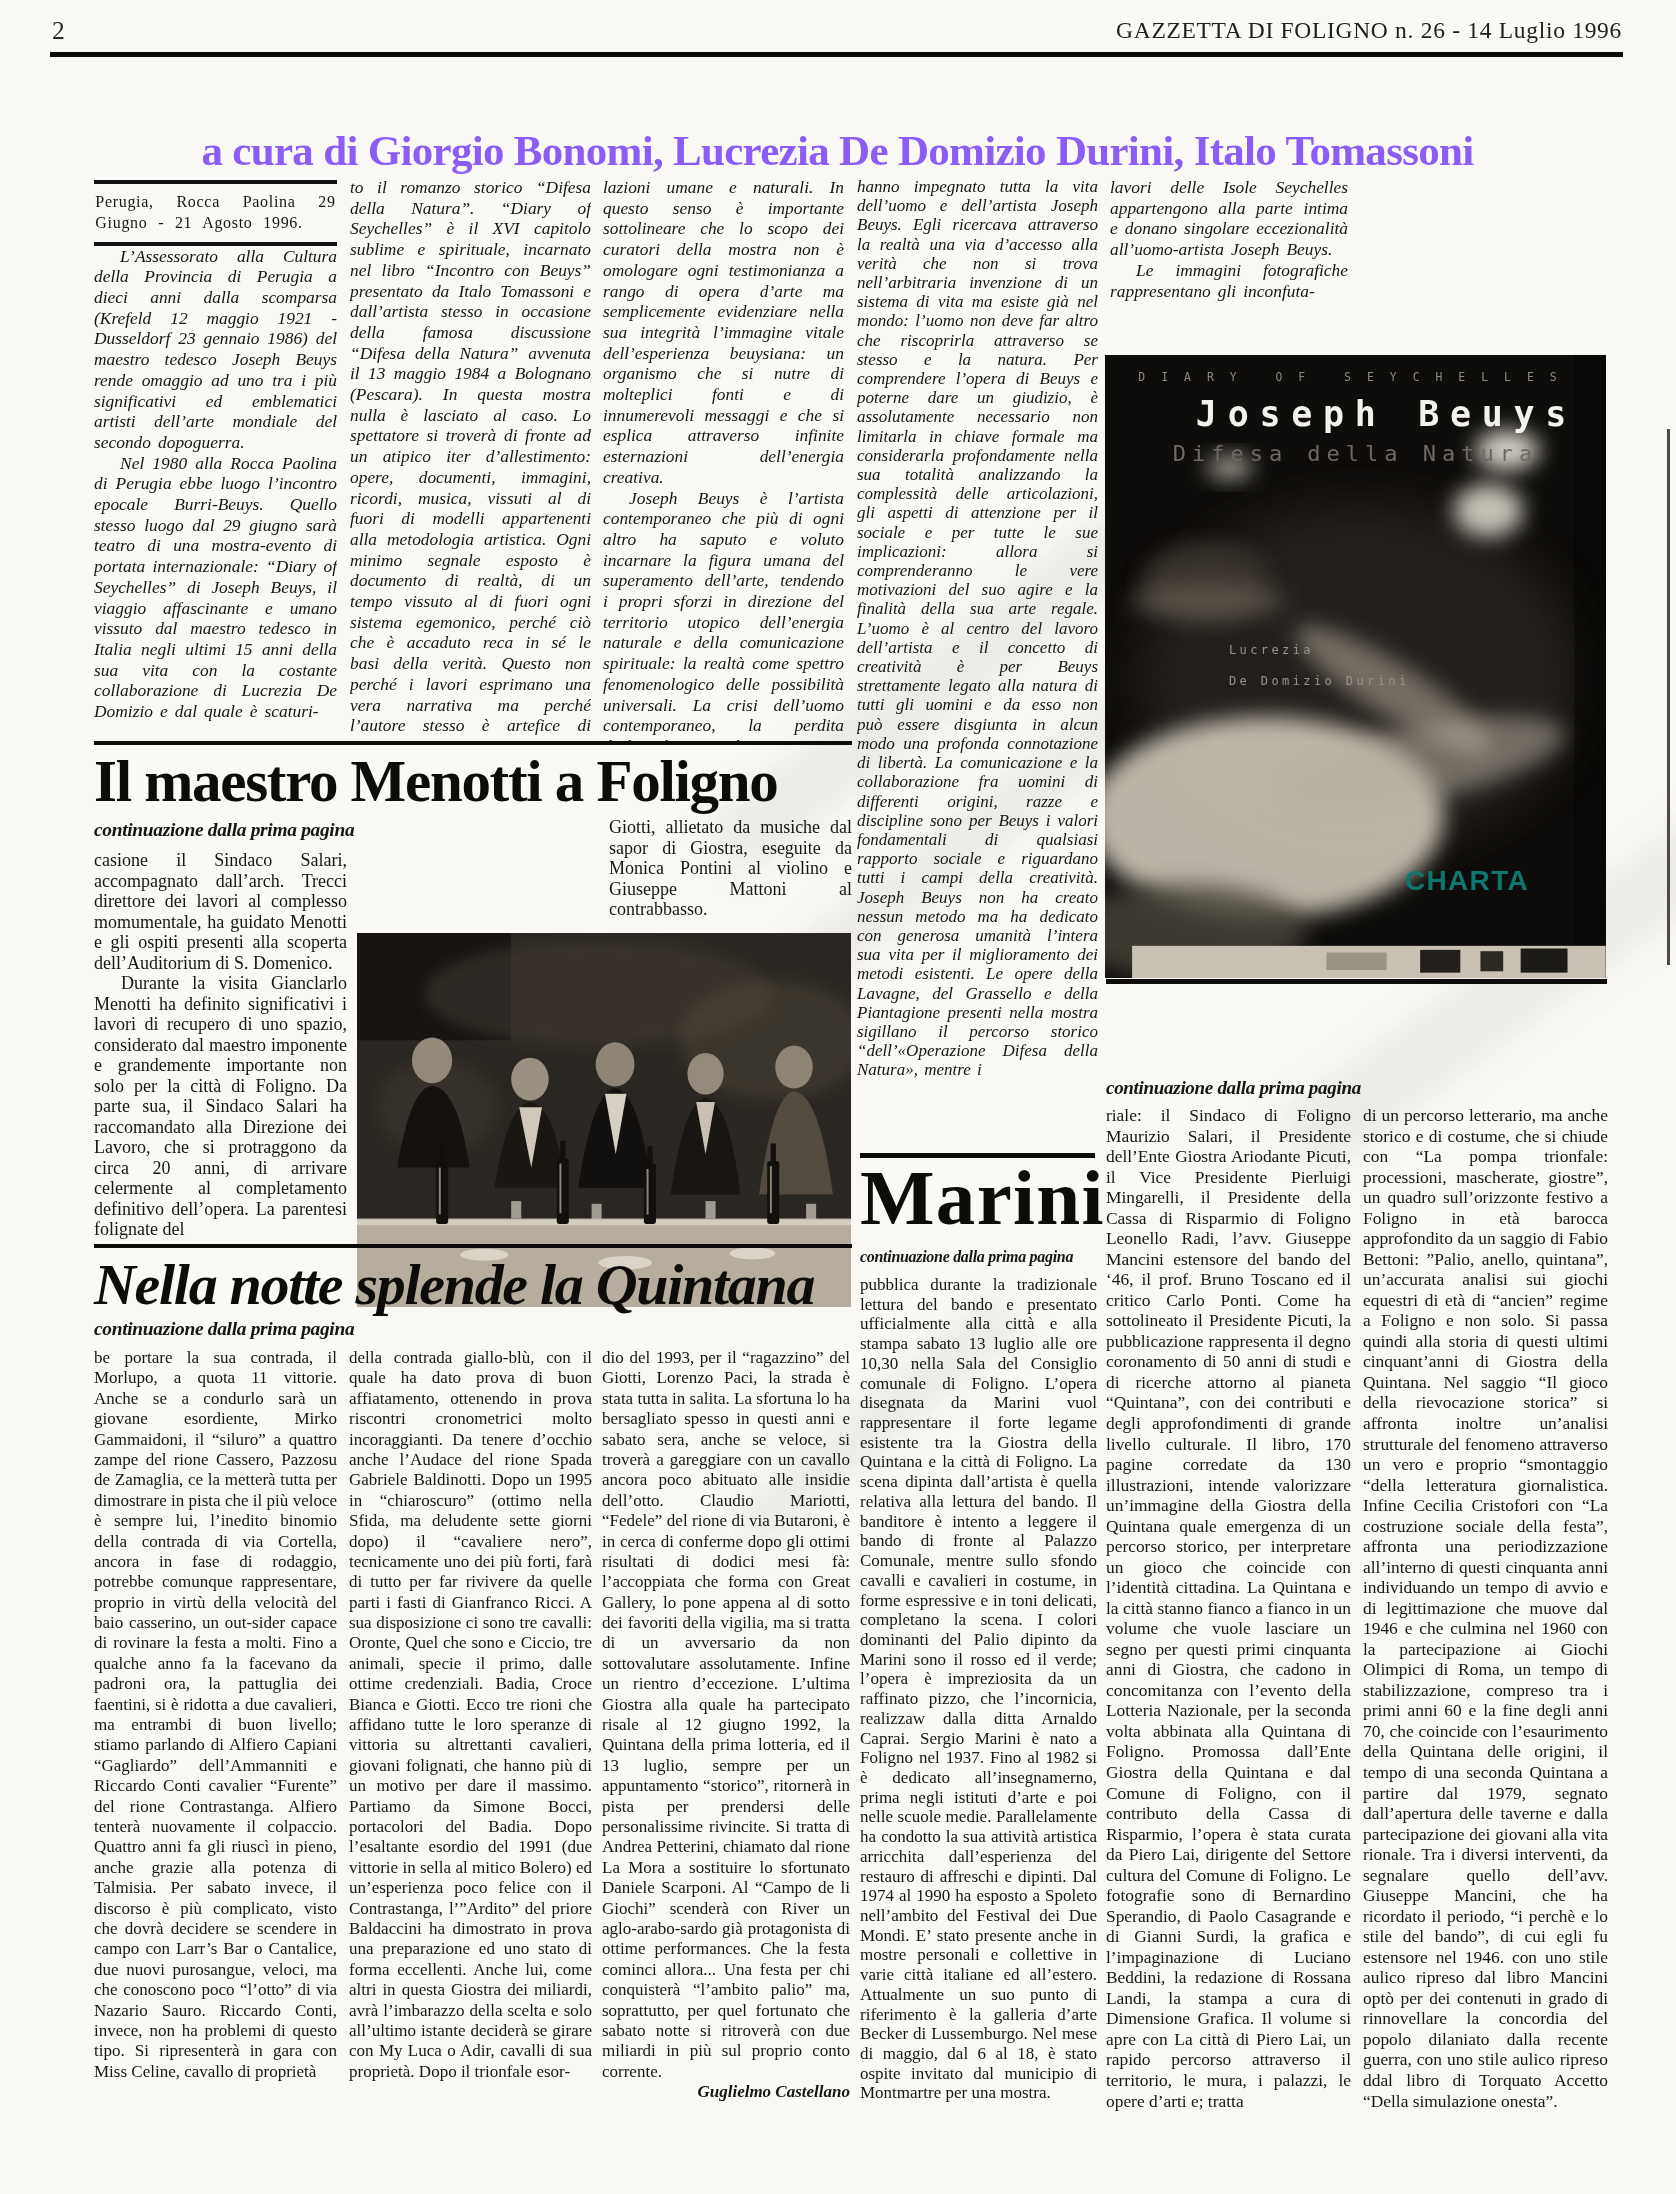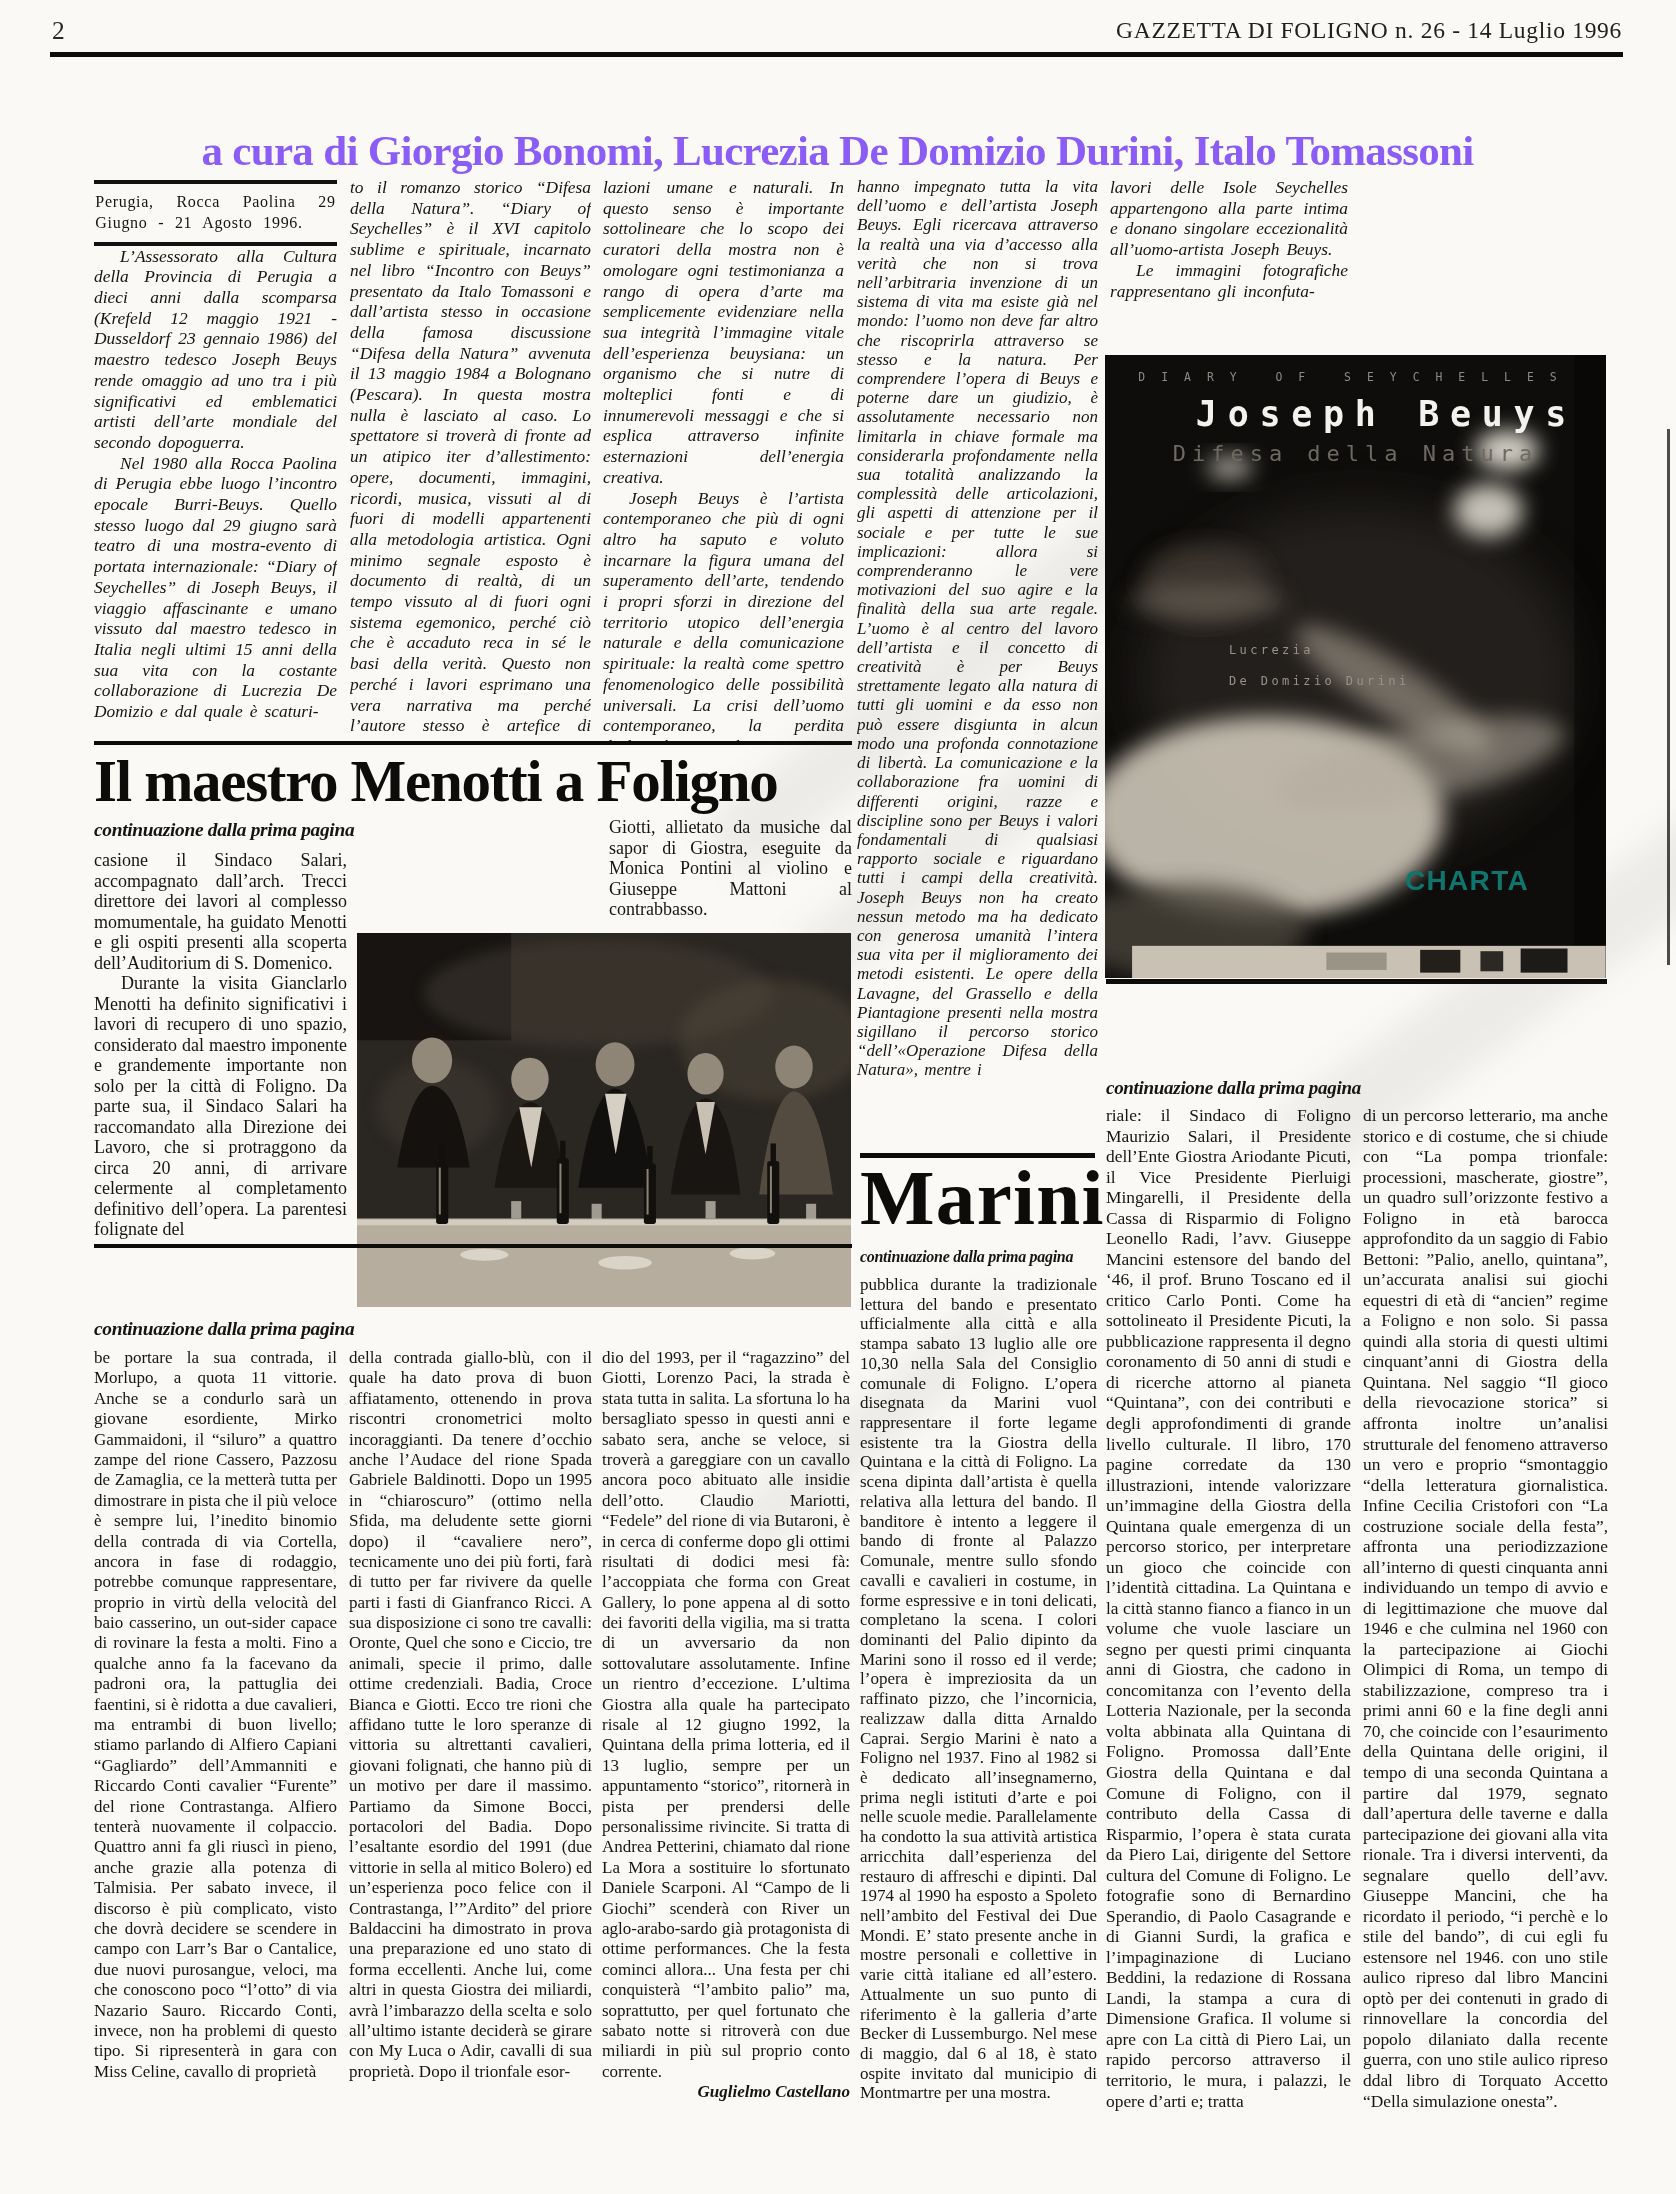--- a/index.html
+++ b/index.html
@@ -199,20 +199,21 @@
   <div class="rule" style="left:1106px;top:979px;width:501px;height:4.7px;"></div>
   <div class="abs cont" style="left:1106px;top:1077px;font-size:19px;">continuazione dalla prima pagina</div>
   <div class="col cq" style="left:1106px;top:1105px;width:245px;height:1071px;">
     <p>riale: il Sindaco di Foligno Maurizio Salari, il Presidente dell’Ente Giostra Ariodante Picuti, il Vice Presidente Pierluigi Mingarelli, il Presidente della Cassa di Risparmio di Foligno Leonello Radi, l’avv. Giuseppe Mancini estensore del bando del ‘46, il prof. Bruno Toscano ed il critico Carlo Ponti. Come ha sottolineato il Presidente Picuti, la pubblicazione rappresenta il degno coronamento di 50 anni di studi e di ricerche attorno al pianeta “Quintana”, con dei contributi e degli approfondimenti di grande livello culturale. Il libro, 170 pagine corredate da 130 illustrazioni, intende valorizzare un’immagine della Giostra della Quintana quale emergenza di un percorso storico, per interpretare un gioco che coincide con l’identità cittadina. La Quintana e la città stanno fianco a fianco in un volume che vuole lasciare un segno per questi primi cinquanta anni di Giostra, che cadono in concomitanza con l’evento della Lotteria Nazionale, per la seconda volta abbinata alla Quintana di Foligno. Promossa dall’Ente Giostra della Quintana e dal Comune di Foligno, con il contributo della Cassa di Risparmio, l’opera è stata curata da Piero Lai, dirigente del Settore cultura del Comune di Foligno. Le fotografie sono di Bernardino Sperandio, di Paolo Casagrande e di Gianni Surdi, la grafica e l’impaginazione di Luciano Beddini, la redazione di Rossana Landi, la stampa a cura di Dimensione Grafica. Il volume si apre con La città di Piero Lai, un rapido percorso attraverso il territorio, le mura, i palazzi, le opere d’arti e; tratta</p>
   </div>
   <div class="col cq" style="left:1363px;top:1105px;width:245px;height:1071px;">
     <p>di un percorso letterario, ma anche storico e di costume, che si chiude con “La pompa trionfale: processioni, mascherate, giostre”, un quadro sull’orizzonte festivo a Foligno in età barocca approfondito da un saggio di Fabio Bettoni: ”Palio, anello, quintana”, un’accurata analisi sui giochi equestri di età di “ancien” regime a Foligno e non solo. Si passa quindi alla storia di questi ultimi cinquant’anni di Giostra della Quintana. Nel saggio “Il gioco della rievocazione storica” si affronta inoltre un’analisi strutturale del fenomeno attraverso un vero e proprio “smontaggio “della letteratura giornalistica. Infine Cecilia Cristofori con “La costruzione sociale della festa”, affronta una periodizzazione all’interno di questi cinquanta anni individuando un tempo di avvio e di legittimazione che muove dal 1946 e che culmina nel 1960 con la partecipazione ai Giochi Olimpici di Roma, un tempo di stabilizzazione, compreso tra i primi anni 60 e la fine degli anni 70, che coincide con l’esaurimento della Quintana delle origini, il tempo di una seconda Quintana a partire dal 1979, segnato dall’apertura delle taverne e dalla partecipazione dei giovani alla vita rionale. Tra i diversi interventi, da segnalare quello dell’avv. Giuseppe Mancini, che ha ricordato il periodo, “i perchè e lo stile del bando”, di cui egli fu estensore nel 1946. con uno stile aulico ripreso dal libro Mancini optò per dei contenuti in grado di rinnovellare la concordia del popolo dilaniato dalla recente guerra, con uno stile aulico ripreso ddal libro di Torquato Accetto “Della simulazione onesta”.</p>
   </div>
 
   <div class="rule" style="left:94px;top:1244px;width:758px;height:4px;"></div>
+  <div class="sechead" style="left:94px;top:1251px;width:758px;font-size:58px;font-style:italic;letter-spacing:-1.3px;">Nella notte splende la Quintana</div>
   <div class="abs cont" style="left:94px;top:1318px;font-size:19.4px;">continuazione dalla prima pagina</div>
   <div class="col sm" style="left:94px;top:1348px;width:243px;height:838px;">
     <p>be portare la sua contrada, il Morlupo, a quota 11 vittorie. Anche se a condurlo sarà un giovane esordiente, Mirko Gammaidoni, il “siluro” a quattro zampe del rione Cassero, Pazzosu de Zamaglia, ce la metterà tutta per dimostrare in pista che il più veloce è sempre lui, l’inedito binomio della contrada di via Cortella, ancora in fase di rodaggio, potrebbe comunque rappresentare, proprio in virtù della velocità del baio casserino, un out-sider capace di rovinare la festa a molti. Fino a qualche anno fa la facevano da padroni ora, la pattuglia dei faentini, si è ridotta a due cavalieri, ma entrambi di buon livello; stiamo parlando di Alfiero Capiani “Gagliardo” dell’Ammanniti e Riccardo Conti cavalier “Furente” del rione Contrastanga. Alfiero tenterà nuovamente il colpaccio. Quattro anni fa gli riuscì in pieno, anche grazie alla potenza di Talmisia. Per sabato invece, il discorso è più complicato, visto che dovrà decidere se scendere in campo con Larr’s Bar o Cantalice, due nuovi purosangue, veloci, ma che conoscono poco “l’otto” di via Nazario Sauro. Riccardo Conti, invece, non ha problemi di questo tipo. Si ripresenterà in gara con Miss Celine, cavallo di proprietà</p>
   </div>
   <div class="col sm" style="left:349px;top:1348px;width:243px;height:838px;">
     <p>della contrada giallo-blù, con il quale ha dato prova di buon affiatamento, ottenendo in prova riscontri cronometrici molto incoraggianti. Da tenere d’occhio anche l’Audace del rione Spada Gabriele Baldinotti. Dopo un 1995 in “chiaroscuro” (ottimo nella Sfida, ma deludente sette giorni dopo) il “cavaliere nero”, tecnicamente uno dei più forti, farà di tutto per far rivivere da quelle parti i fasti di Gianfranco Ricci. A sua disposizione ci sono tre cavalli: Oronte, Quel che sono e Ciccio, tre animali, specie il primo, dalle ottime credenziali. Badia, Croce Bianca e Giotti. Ecco tre rioni che affidano tutte le loro speranze di vittoria su altrettanti cavalieri, giovani folignati, che hanno più di un motivo per dare il massimo. Partiamo da Simone Bocci, portacolori del Badia. Dopo l’esaltante esordio del 1991 (due vittorie in sella al mitico Bolero) ed un’esperienza poco felice con il Contrastanga, l’”Ardito” del priore Baldaccini ha dimostrato in prova una preparazione ed uno stato di forma eccellenti. Anche lui, come altri in questa Giostra dei miliardi, avrà l’imbarazzo della scelta e solo all’ultimo istante deciderà se girare con My Luca o Adir, cavalli di sua proprietà. Dopo il trionfale esor-</p>
   </div>
   <div class="col sm" style="left:602px;top:1348px;width:248px;height:838px;">
     <p>dio del 1993, per il “ragazzino” del Giotti, Lorenzo Paci, la strada è stata tutta in salita. La sfortuna lo ha bersagliato spesso in questi anni e sabato sera, anche se veloce, si troverà a gareggiare con un cavallo ancora poco abituato alle insidie dell’otto. Claudio Mariotti, “Fedele” del rione di via Butaroni, è in cerca di conferme dopo gli ottimi risultati di dodici mesi fà: l’accoppiata che forma con Great Gallery, lo pone appena al di sotto dei favoriti della vigilia, ma si tratta di un avversario da non sottovalutare assolutamente. Infine un rientro d’eccezione. L’ultima Giostra alla quale ha partecipato risale al 12 giugno 1992, la Quintana della prima lotteria, ed il 13 luglio, sempre per un appuntamento “storico”, ritornerà in pista per prendersi delle personalissime rivincite. Si tratta di Andrea Petterini, chiamato dal rione La Mora a sostituire lo sfortunato Daniele Scarponi. Al “Campo de li Giochi” scenderà con River un aglo-arabo-sardo già protagonista di ottime performances. Che la festa cominci allora... Una festa per chi conquisterà “l’ambito palio” ma, soprattutto, per quel fortunato che sabato notte si ritroverà con due miliardi in più sul proprio conto corrente.</p>
     <p class="sig">Guglielmo Castellano</p>

